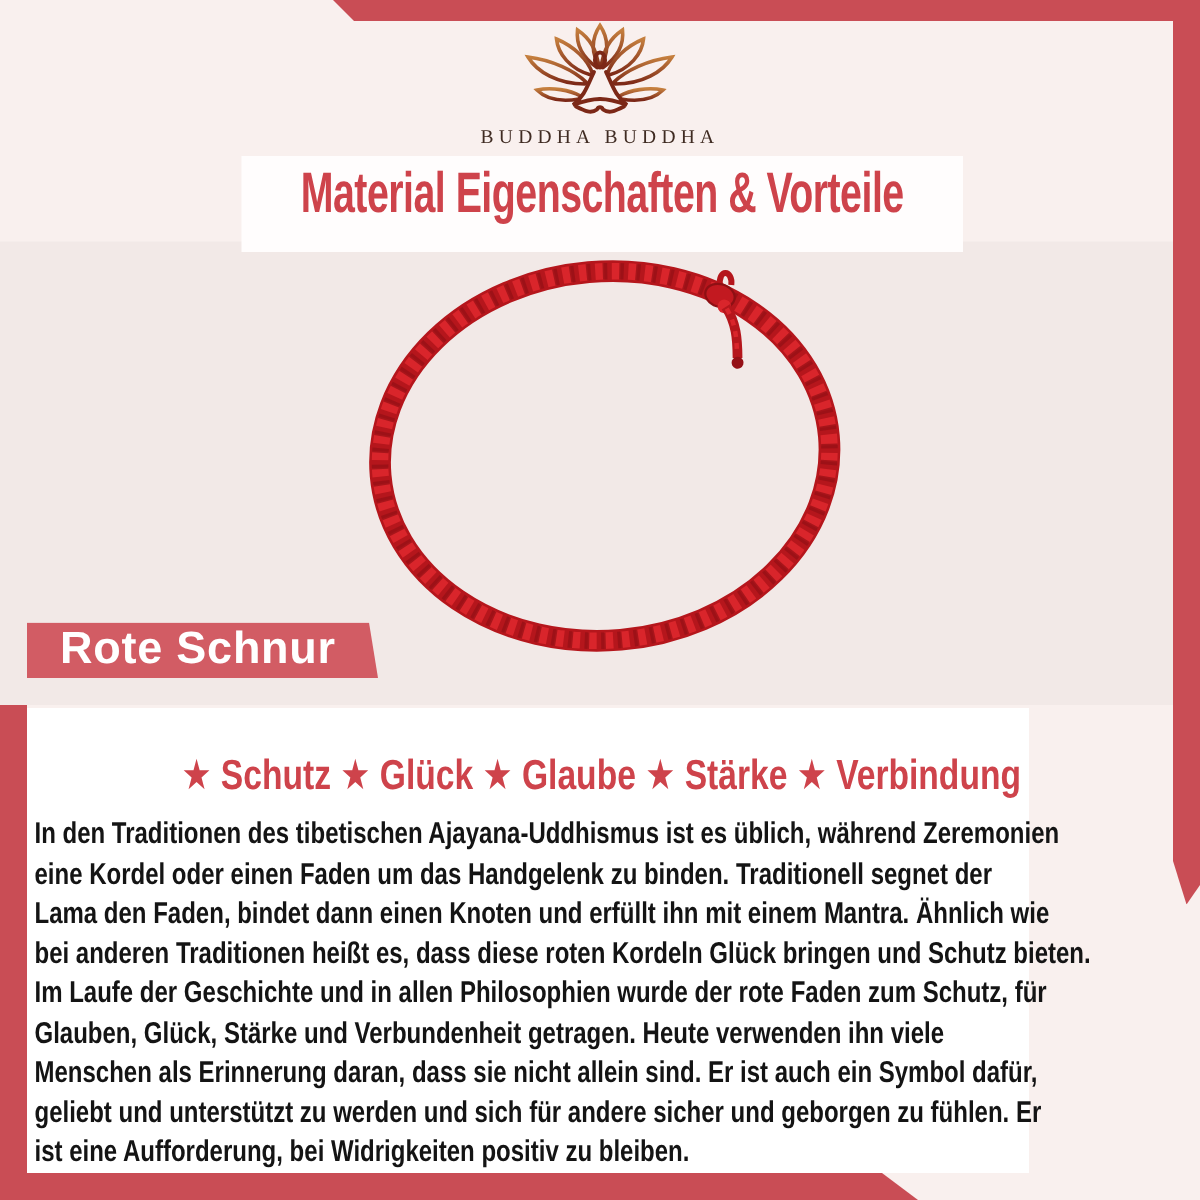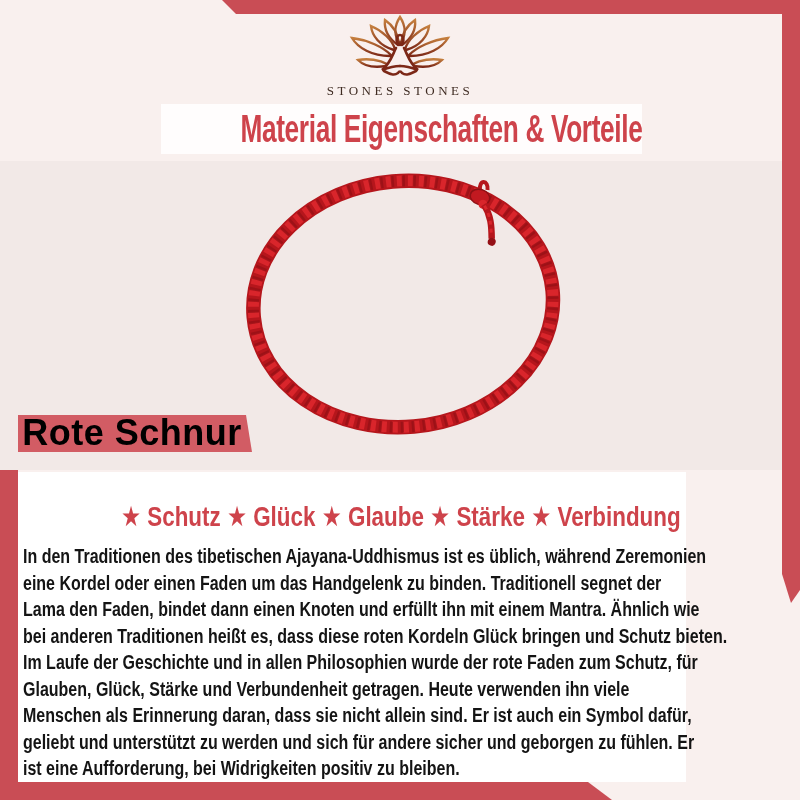--- a/index.html
+++ b/index.html
@@ -20,38 +20,38 @@
   .band-bottom { top:782px; left:0; width:612px; height:18px;
                  clip-path:polygon(0 0, 588px 0, 612px 18px, 0 18px); }
   
   .brand-header { position:absolute; top:14px; left:0; width:800px; text-align:center; }
   .brand-logo { display:block; margin:0 auto; }
   .brand-name {
     margin-top:3px; font-family:"Liberation Serif","DejaVu Serif",serif;
     font-size:13px; letter-spacing:3.5px; color:#3f2b22; font-weight:400;
   }
   
-  .title-banner { position:absolute; left:161px; top:104px; width:481px; height:50px;
-                  background:#fffdfd; overflow:visible;padding-left:40px; }
+  .title-banner { position:absolute; left:161px; top:104px; width:481px; height:64px;
+                  background:#fffdfd; overflow:visible; }
   .title-text {
     width:697px; transform:scaleX(0.69); transform-origin:left center;
     text-align:center; line-height:50px; white-space:nowrap;
     font-size:38px; font-weight:bold; letter-spacing:-0.5px; color:#ce434b;
   }
   
   .product-section { position:absolute; top:161px; left:0; width:800px; height:309px;
                      background:#f2e9e7; }
   
   .ribbon {
     position:absolute; left:18px; top:415px; width:234px; height:37px;
     background:#d25c64; clip-path:polygon(0 0, 228px 0, 234px 37px, 0 37px);
   }
   .ribbon-label {
     display:block; width:228px; text-align:center; line-height:36px;
-    color:#000000; font-size:36px; font-weight:bold; letter-spacing:0.5px;
+    color:#ffffff; font-size:30px; font-weight:bold; letter-spacing:0.5px;
   }
   
   .card { position:absolute; left:18px; top:472px; width:668px; height:310px;
           background:#ffffff; }
   .benefits-heading {
     position:absolute; left:0; top:28px; width:957px;
     transform:scaleX(0.8); transform-origin:left top;
     text-align:center; white-space:nowrap;
     font-size:28px; font-weight:bold; color:#ce434b;
   }
@@ -117,21 +117,21 @@
         <path d="M48,52 C36,54 26,52 20,46 C30,44 42,46 49,50"></path>
         <path d="M76,52 C88,54 98,52 104,46 C94,44 82,46 75,50"></path>
       </g>
       <g fill="none" stroke="#7c2817" stroke-width="2.6" stroke-linecap="round">
         <ellipse cx="62" cy="26" rx="3.4" ry="5"></ellipse>
         <path d="M58,34 C54,42 52,50 44,56 C52,53 58,52 62,52"></path>
         <path d="M66,34 C70,42 72,50 80,56 C72,53 66,52 62,52"></path>
         <path d="M46,57 C52,60 56,62 60,59 C61,57 63,57 64,59 C68,62 72,60 78,57"></path>
       </g>
     </svg>
-    <div class="brand-name">STONES STONES</div>
+    <div class="brand-name">BUDDHA BUDDHA</div>
   </div>
 
   <div class="title-banner">
     <div class="title-text">Material Eigenschaften &amp; Vorteile</div>
   </div>
 
   <div class="ribbon">
     <span class="ribbon-label">Rote Schnur</span>
   </div>
 

